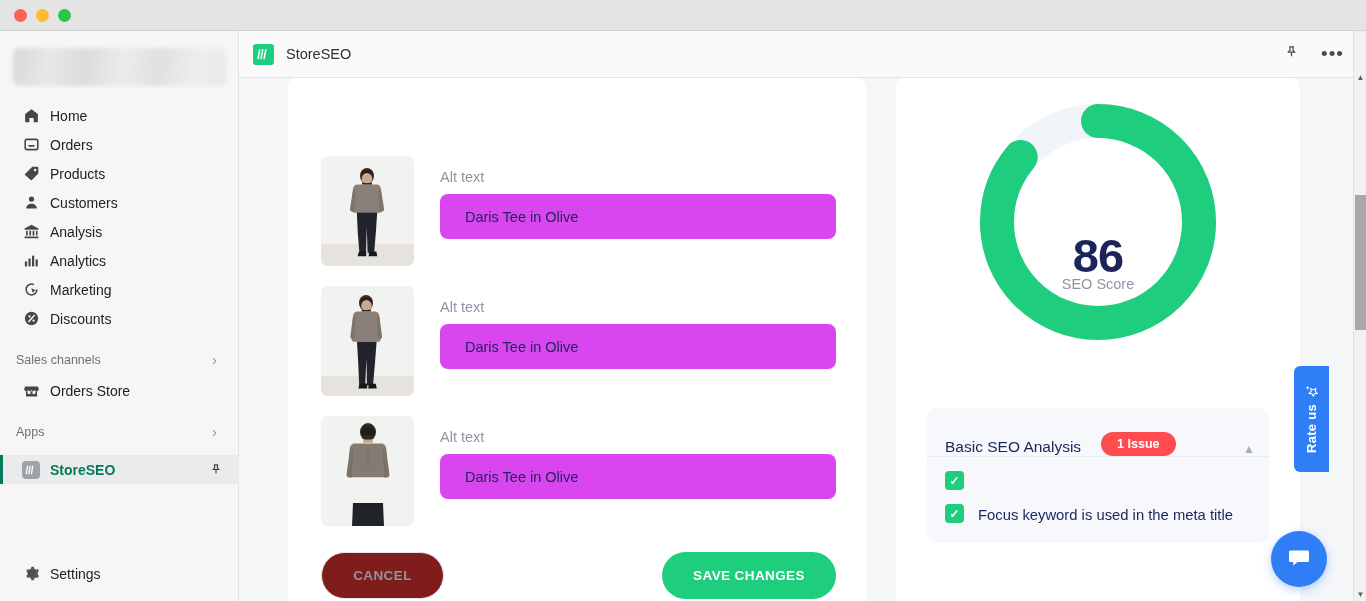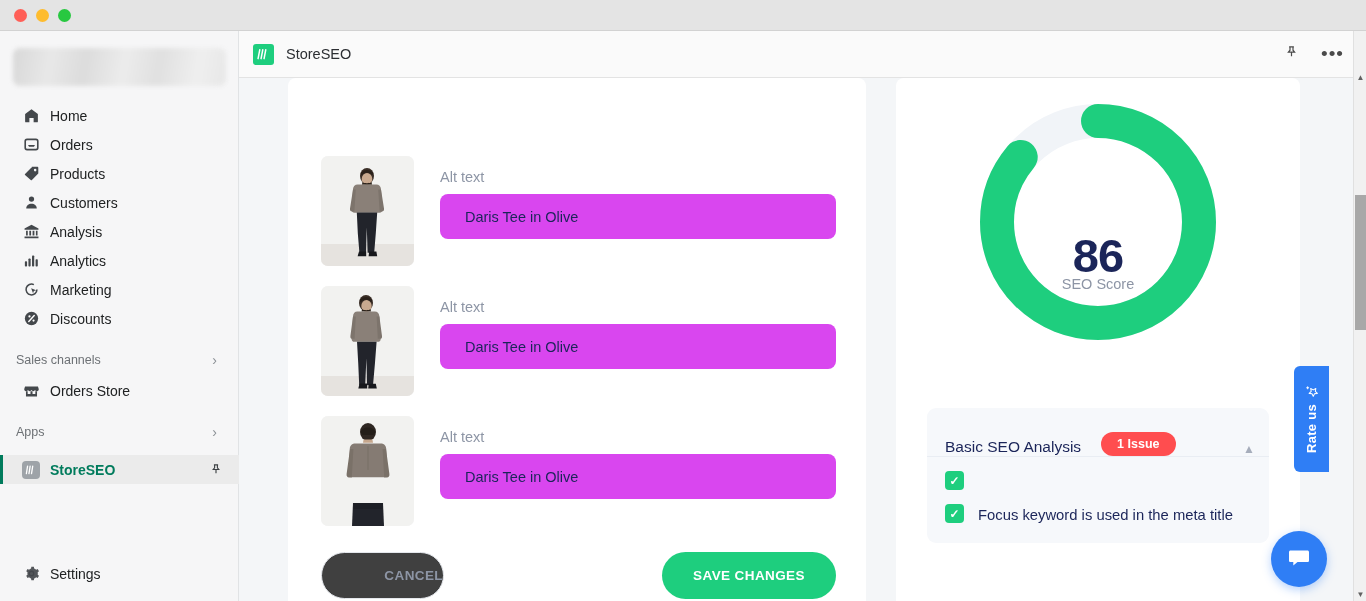--- a/index.html
+++ b/index.html
@@ -118,21 +118,21 @@
     background:#d946ef; border-radius:8px; border:none;
     font-family:"Liberation Sans", sans-serif;
     font-size:14.5px; color:#1b2559; padding:0 25px;
   }
 
   
   .btn { position:absolute; display:flex; align-items:center; justify-content:center;
          font-size:13.5px; letter-spacing:.4px; border-radius:24px; cursor:pointer; }
   #btn-cancel {
     left:33px; width:123px; height:47px;
-    background:#404040; border:1px solid #e4e7ec; color:#8d95a5; font-weight:600;justify-content:flex-end;
+    background:#7f1d1d; border:1px solid #e4e7ec; color:#8d95a5; font-weight:600;
   }
   #btn-save {
     left:374px; width:174px; height:47px;
     background:#1ece7e; color:#ffffff; border:none; font-weight:700;
   }
 
   
   #right-card {
     position:absolute; left:657px; top:0; width:404px; min-height:560px;
     background:#ffffff; border-radius:8px 8px 0 0;

